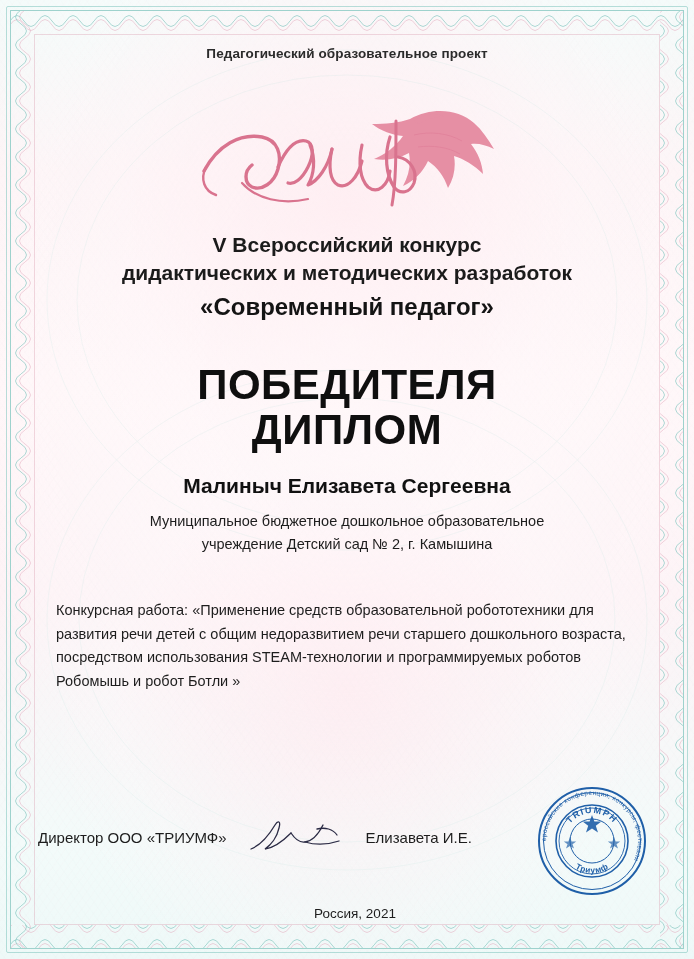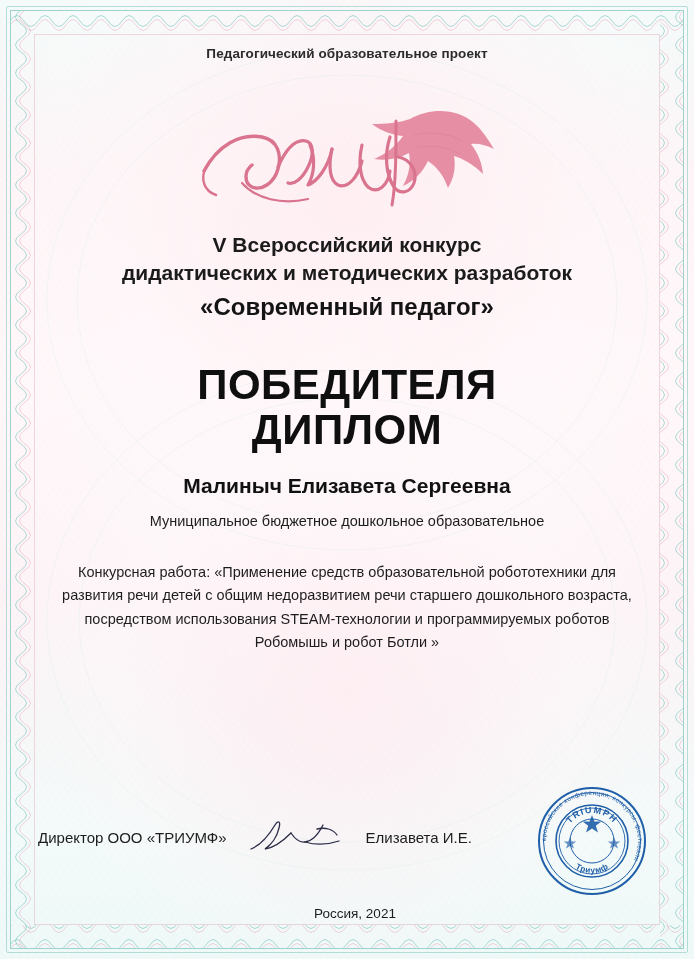--- a/index.html
+++ b/index.html
@@ -123,26 +123,26 @@
 
   .organization {
     margin-top: 12px;
     font-size: 14.5px;
     line-height: 1.55;
     color: #1d1d1d;
     padding: 0 70px;
   }
 
   .work-block {
-    margin-top: 28px;
+    margin-top: 44px;
     font-size: 14.5px;
     line-height: 1.62;
     color: #1d1d1d;
     padding: 0 56px;
-    text-align: center;
+    text-align: left;
   }
 
   
   .sign-row {
     position: absolute;
     left: 38px;
     right: 38px;
     bottom: 100px;
     display: flex;
     align-items: center;
@@ -267,20 +267,21 @@
     <div class="diploma-title">
       <div>ПОБЕДИТЕЛЯ</div>
       <div>ДИПЛОМ</div>
     </div>
 
 
     <div class="recipient">Малиныч Елизавета Сергеевна</div>
 
     <div class="organization">
       <div>Муниципальное бюджетное дошкольное образовательное</div>
+      <div>учреждение Детский сад № 2, г. Камышина</div>
     </div>
 
     <div class="work-block">Конкурсная работа: «Применение средств образовательной робототехники для развития речи детей с общим недоразвитием речи старшего дошкольного возраста, посредством использования STEAM-технологии и программируемых роботов Робомышь и робот Ботли »</div>
 
   </div>
 
   <div class="sign-row">
     <span class="director-label">Директор ООО «ТРИУМФ»</span>
     <svg class="signature-mark" viewBox="0 0 105 44">
       <g fill="none" stroke="#2b2b45" stroke-width="1.3" stroke-linecap="round">

